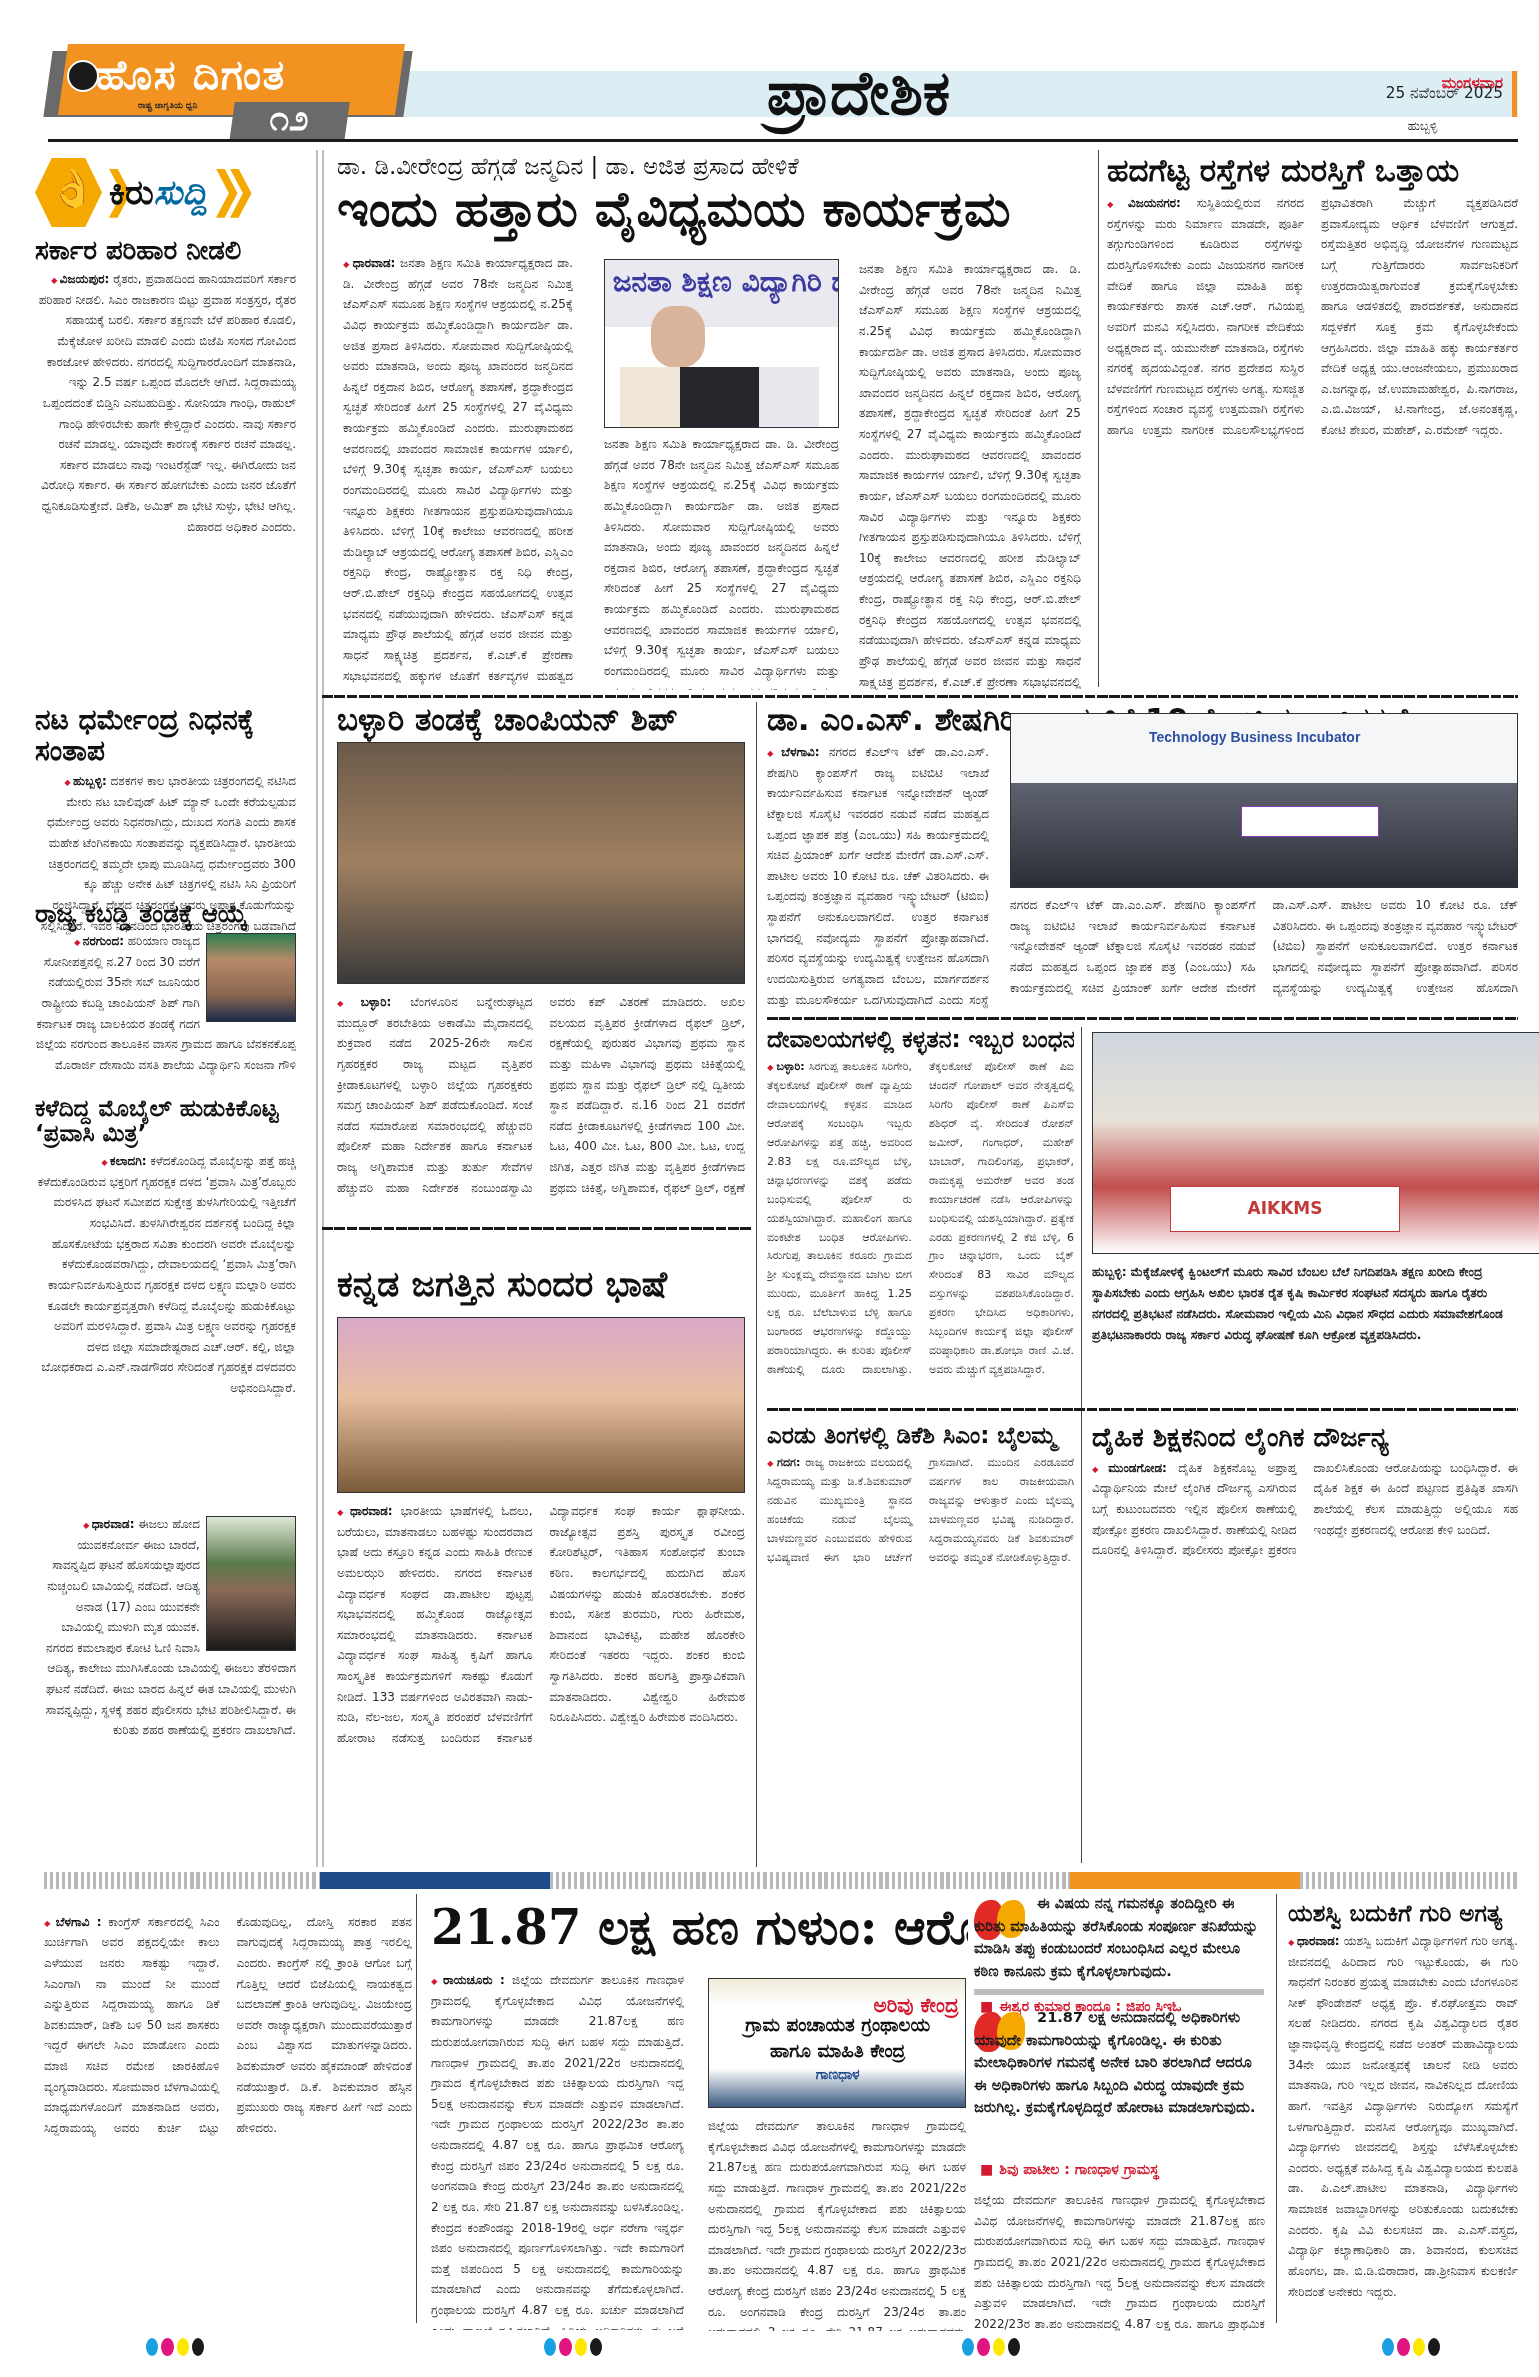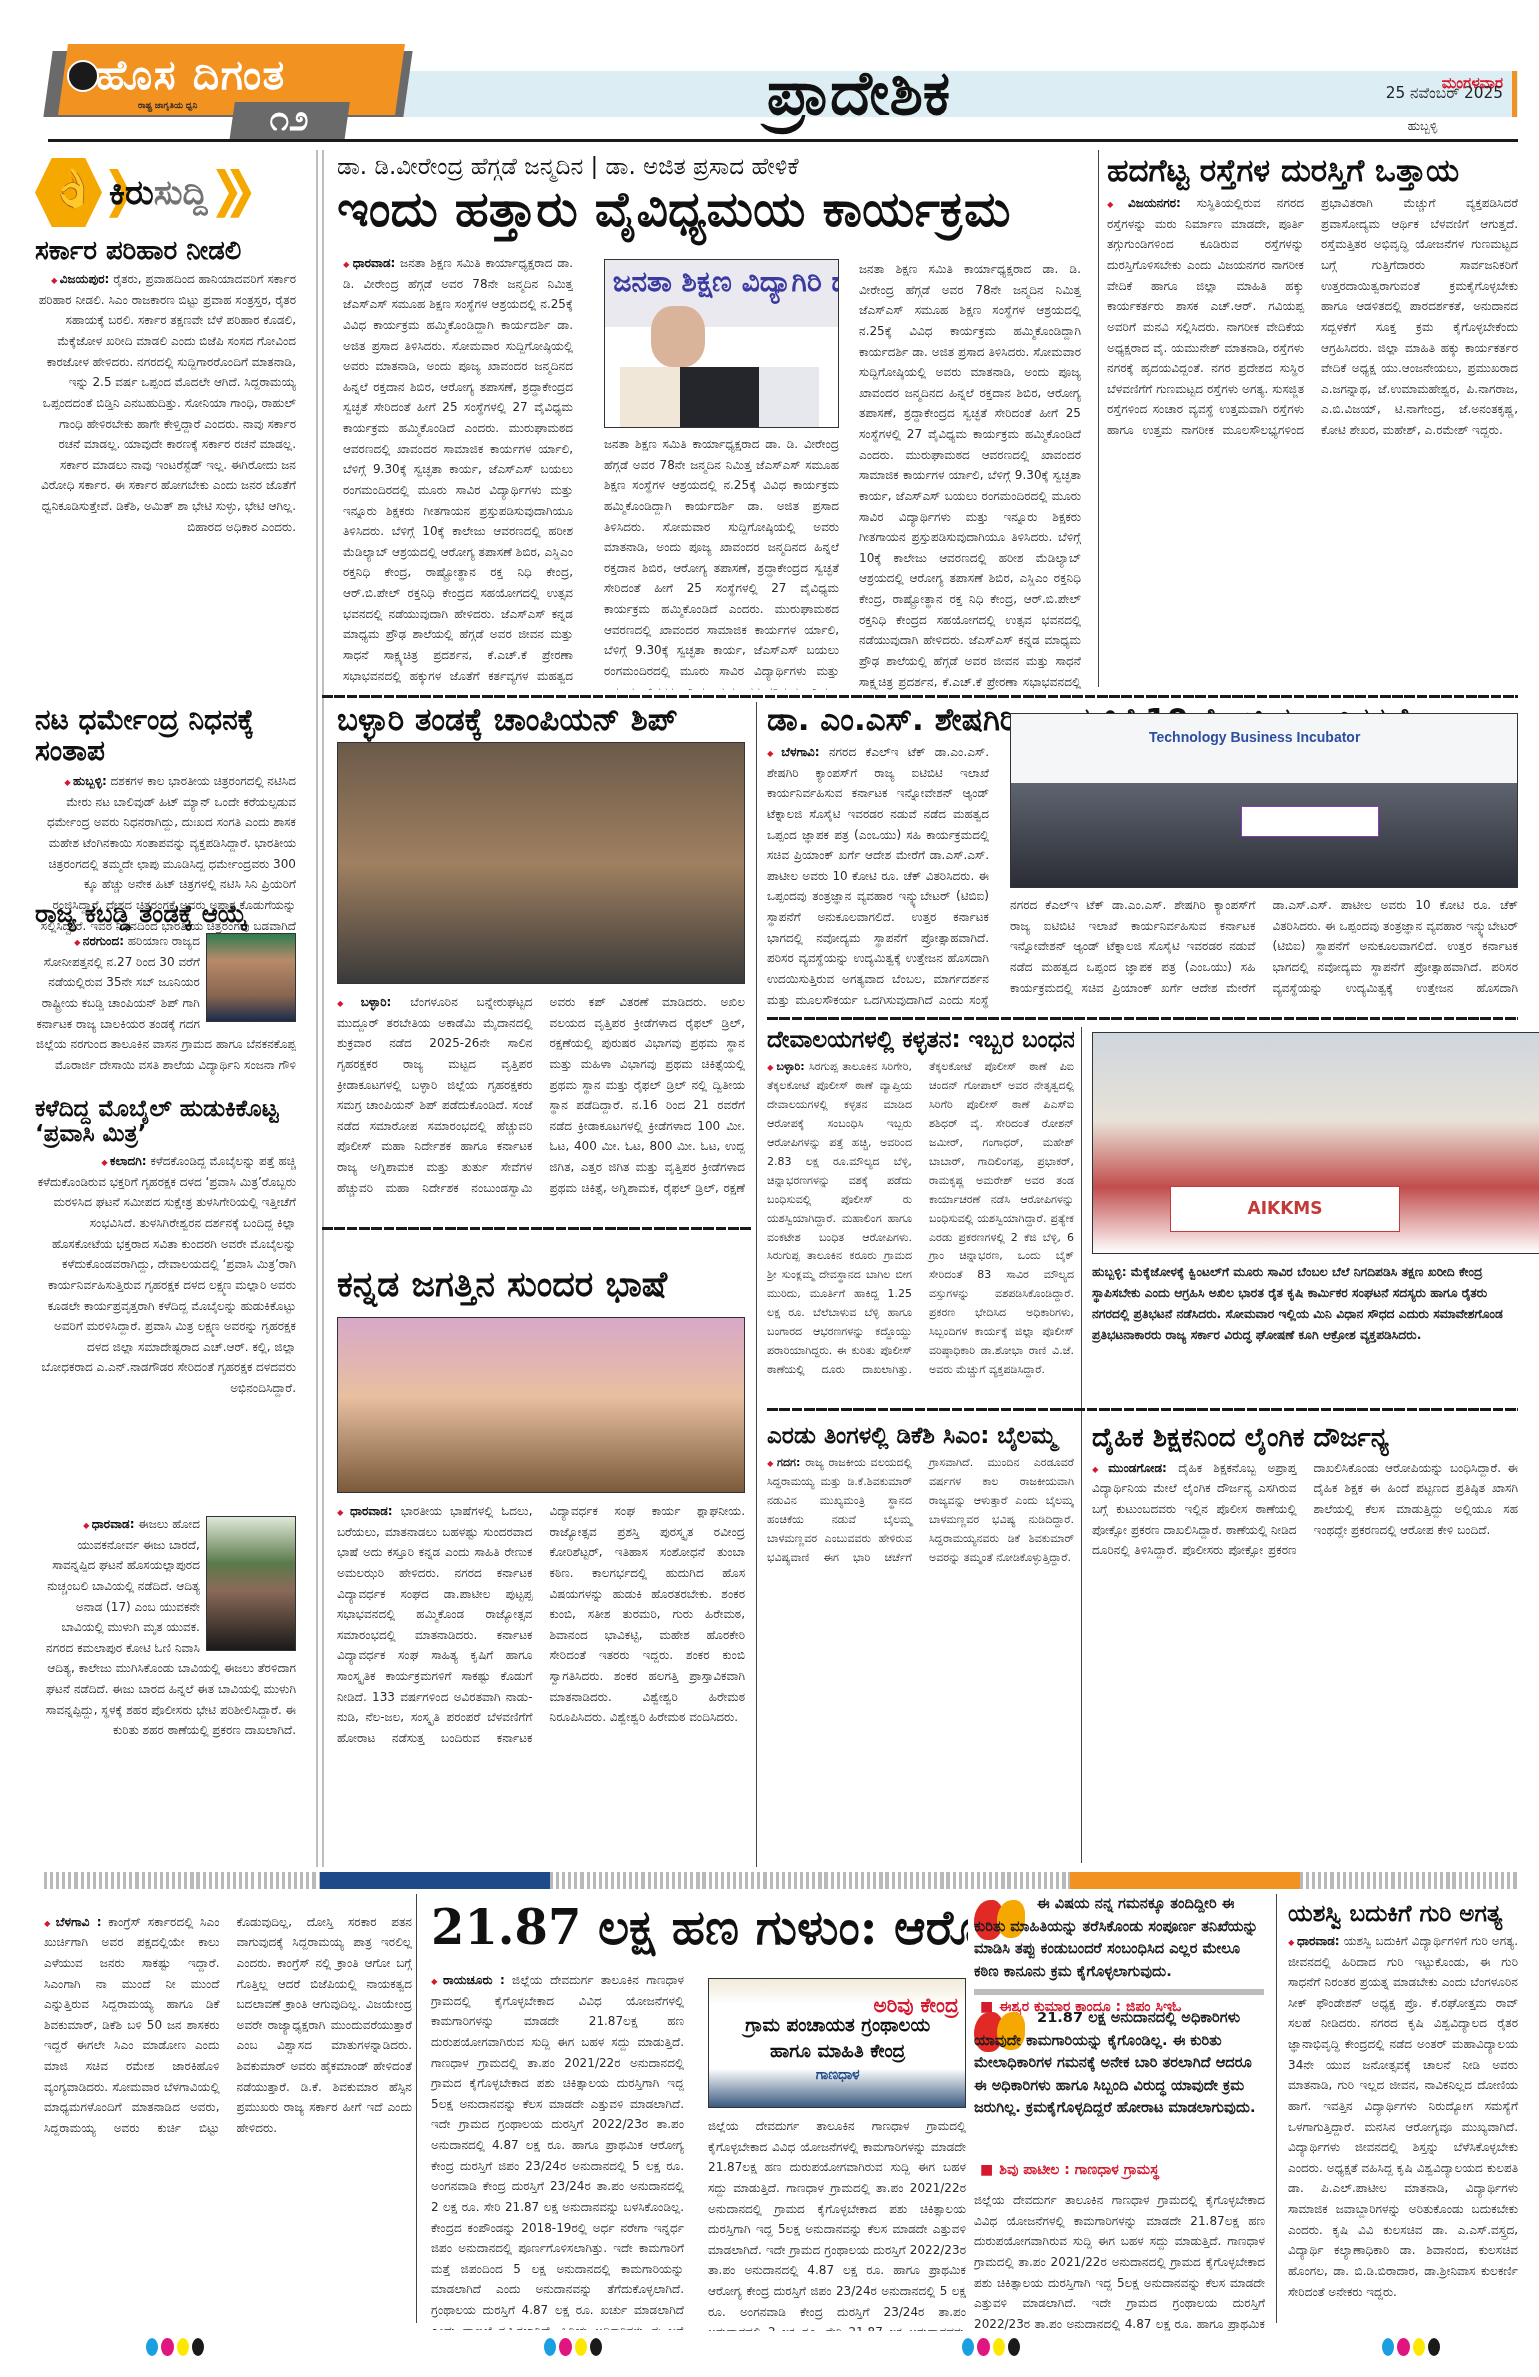--- a/index.html
+++ b/index.html
@@ -35,21 +35,21 @@
   .caption { font-size: 12.3px; line-height: 1.7; color: #222; font-weight: bold; }
   .vrule-thin { position: absolute; width: 0.8px; background: #444; }
   .hrule-dash { position: absolute; height: 3.1px; background: repeating-linear-gradient(90deg, #1a1a1a 0 10.7px, #ffffff 10.7px 12.3px); }
   .dbl-vrule { position: absolute; width: 7.7px; border-left: 2.3px solid #bdbdbd; border-right: 2.3px solid #bdbdbd; }
 
   
   .kiru-logo { position: absolute; left: 35px; top: 158px; width: 192px; height: 74px; }
   .hex { position: absolute; left: 0; top: 0; width: 67px; height: 69px; background: #f5a800; clip-path: polygon(25% 0,75% 0,100% 50%,75% 100%,25% 100%,0 50%); }
   .hand-icon { position: absolute; left: 14px; top: 10.7px; font-size: 38px; line-height: 1; }
   .kiru-word { position: absolute; left: 74px; top: 14px; font-size: 34px; font-weight: bold; color: #111; white-space: nowrap; }
-  .kiru-word .red { color: #737373; }
+  .kiru-word .red { color: #0369a1; font-style: italic; }
   .chev { position: absolute; top: 10.7px; width: 21.5px; height: 49px; background: #f5a800; clip-path: polygon(0 0,40% 0,100% 50%,40% 100%,0 100%,60% 50%); }
 
   .left-col { position: absolute; left: 35px; width: 261px; text-align: right; }
   .left-col .headline { text-align: left; }
   .left-col .body-text { text-align: right; }
 
   
   .stripe-bar { position: absolute; top: 1872px; height: 17px; background: repeating-linear-gradient(90deg, #b9b9b9 0 3.1px, #ffffff 3.1px 6.1px); }
   .blue-bar { position: absolute; left: 320px; top: 1872px; width: 230px; height: 17px; background: #1f4a8a; }
   .orange-bar { position: absolute; left: 1070px; top: 1872px; width: 230px; height: 17px; background: #f29221; }

